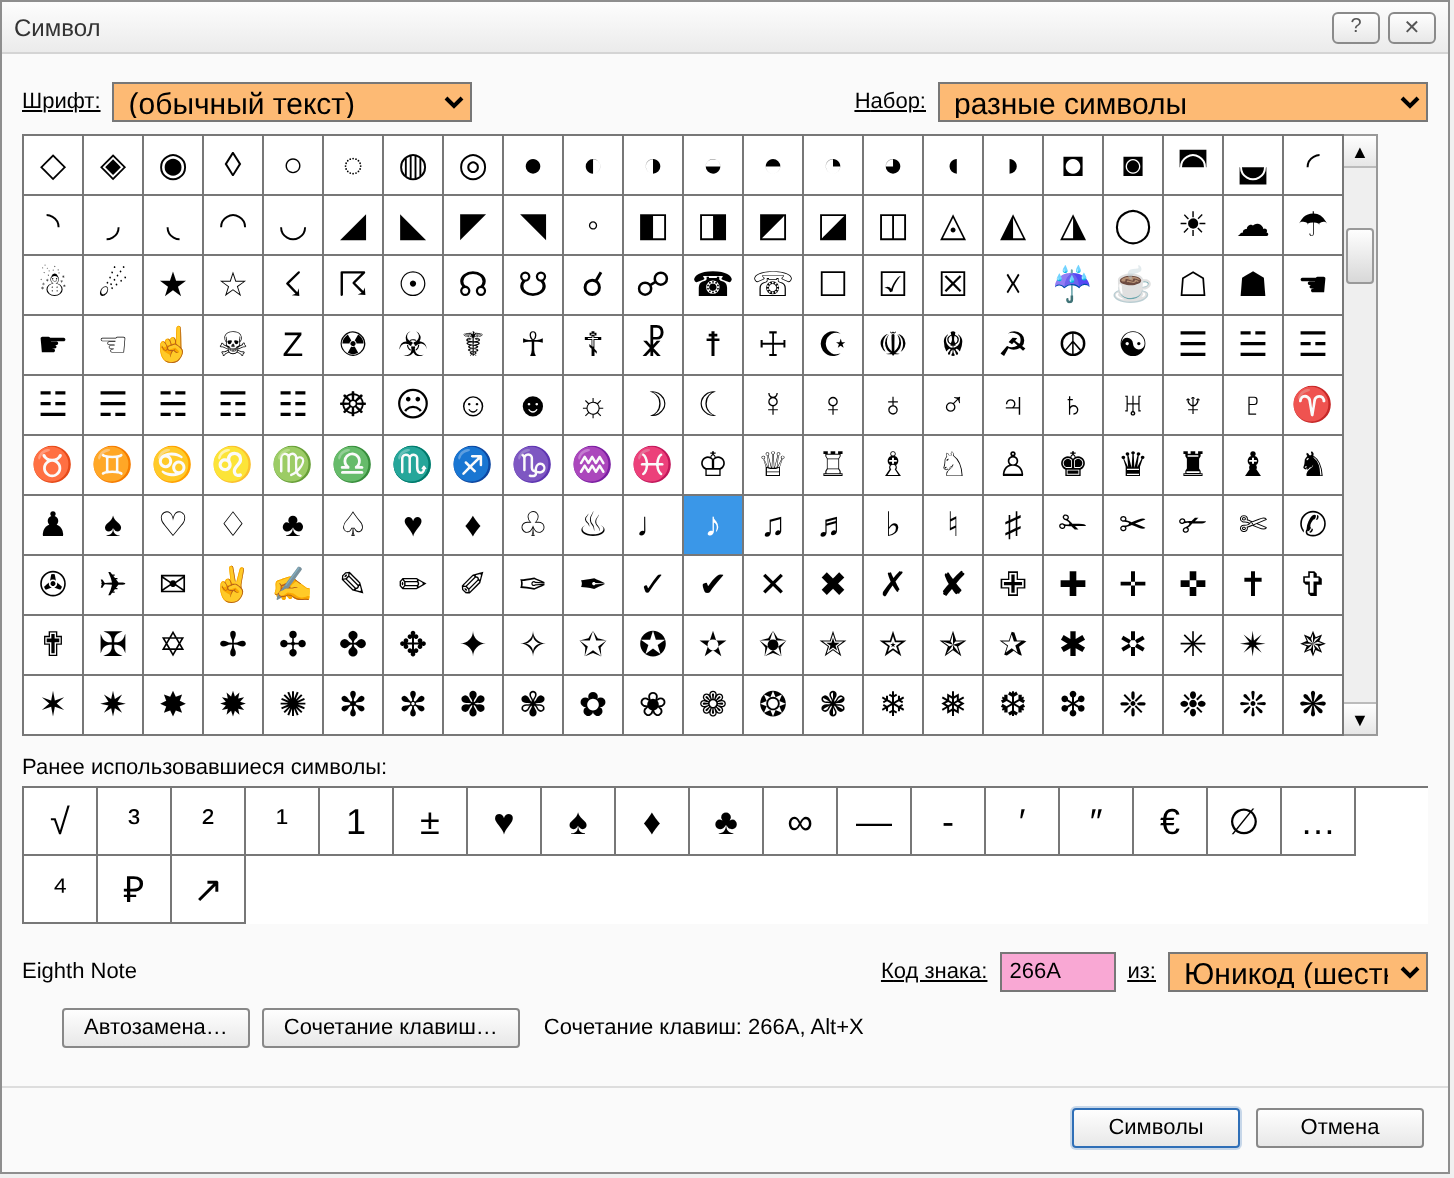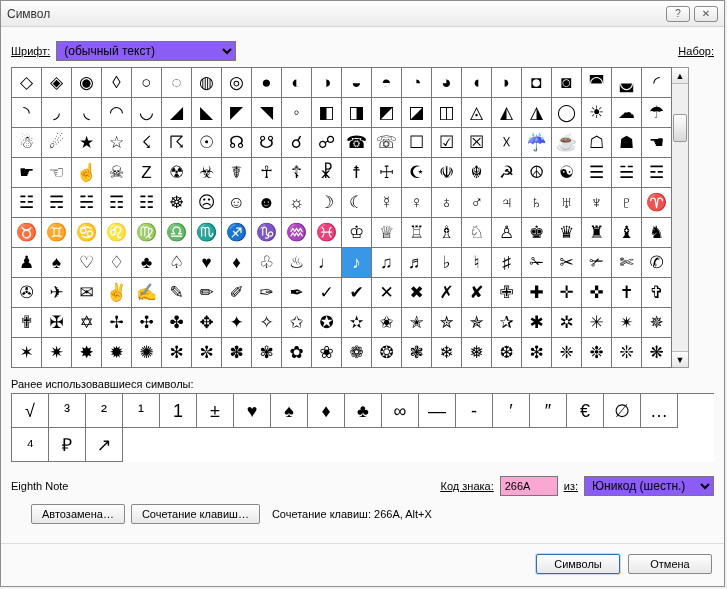--- a/index.html
+++ b/index.html
@@ -70,23 +70,23 @@
   .row {
     display: flex;
     align-items: center;
     margin-top: 8px;
     gap: 6px;
   }
   .lbl { font-size: 11px; text-decoration: underline; }
   .lbl u { text-decoration: underline; }
   select, .selectlike {
     border: 1px solid #777;
-    background: #8b5cf6;
+    background: #fdba74;
     height: 20px;
-    font-size: 12px;
+    font-size: 15px;
     padding: 1px 3px;
   }
   .gridwrap {
     margin-top: 6px;
     display: flex;
   }
   .grid {
     display: grid;
     grid-template-columns: repeat(22, 30px);
     grid-auto-rows: 30px;
@@ -191,20 +191,23 @@
   <div class="body">
 
 
     <div class="row">
       <span class="lbl"><u>Ш</u>рифт:</span>
       <select class="selectlike" style="width:180px">
         <option>(обычный текст)</option>
       </select>
       <span style="flex:1"></span>
       <span class="lbl"><u>Н</u>абор:</span>
+      <select class="selectlike" style="width:245px">
+        <option>разные символы</option>
+      </select>
     </div>
 
     <div class="gridwrap">
       <div class="grid" id="symbol-grid">
           <div class="cell">◇</div>
           <div class="cell">◈</div>
           <div class="cell">◉</div>
           <div class="cell">◊</div>
           <div class="cell">○</div>
           <div class="cell">◌</div>

